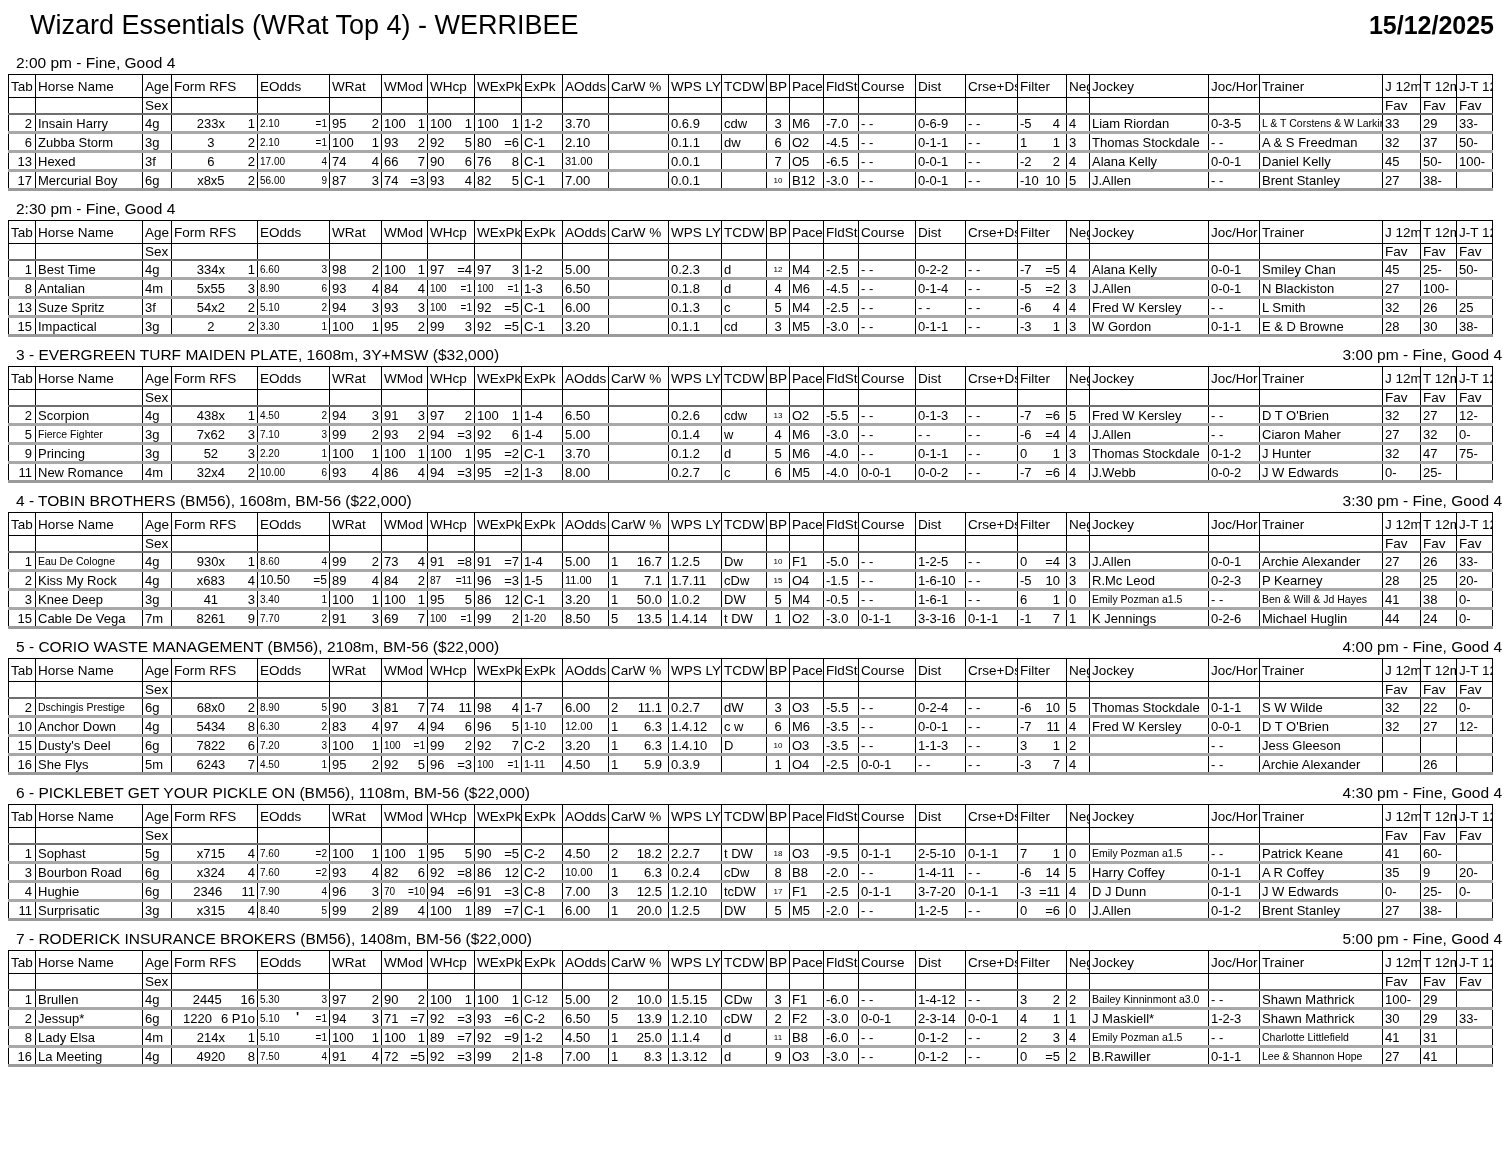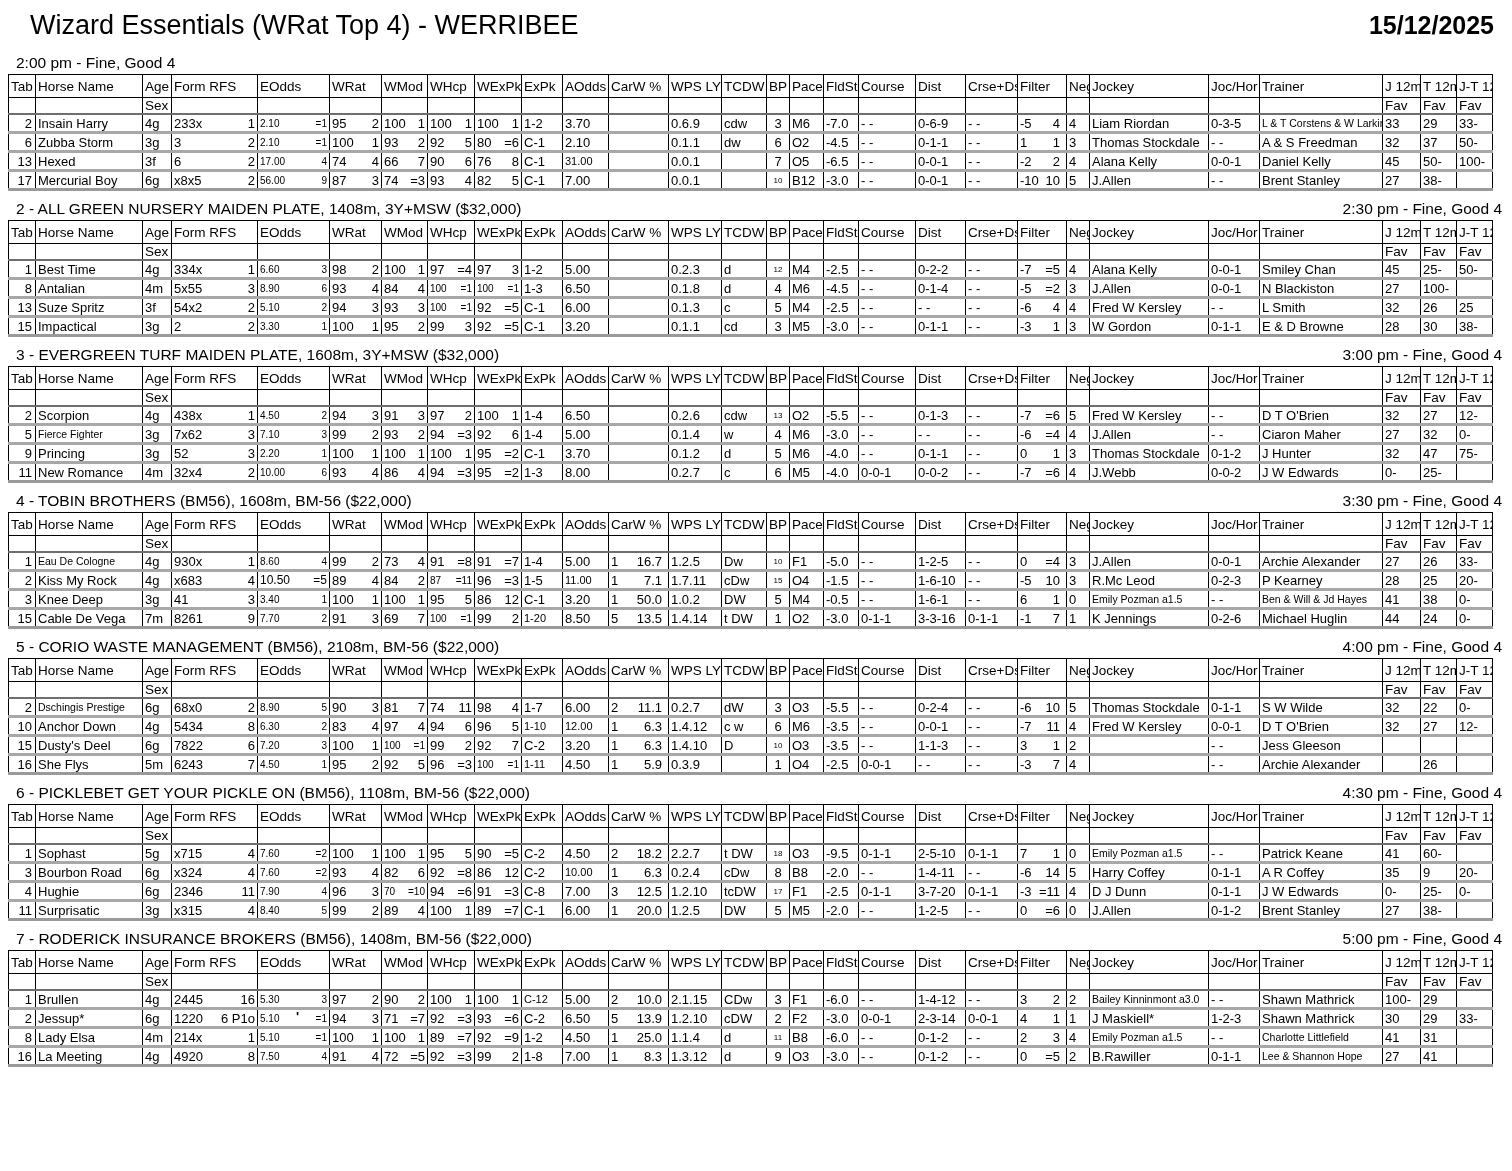--- a/index.html
+++ b/index.html
@@ -33,21 +33,21 @@
   
   .a-r{text-align:right;}
   .a-c{text-align:center;}
   .pr4{padding-right:4px;}
   .pr8{padding-right:8px;}
   td.c-tab{text-align:right;padding-right:3px;}
   td.c-bp{text-align:center;}
   
   .pair{display:flex;justify-content:space-between;align-items:baseline;}
   .pair .v{text-align:left;}
-  .pair .vc{flex:1;}
+  .pair .vc{flex:1;text-align:center;}
   .pair .r{text-align:right;}
   .tight{font-size:10px;}
   .sm{font-size:10.5px;}
   .f12{font-size:12px;}
   .f11{font-size:11px;}
   .f8{font-size:8px;}
   .stray{position:absolute;left:296px;top:1009px;font-size:13px;font-weight:bold;}
 </style>
 </head>
 <body>
@@ -434,21 +434,20 @@
             <td class="c-trainer">Brent Stanley</td>
             <td class="c-j12m">27</td>
             <td class="c-t12m">38-</td>
             <td class="c-jt12m"></td>
           </tr>
         </tbody>
       </table>
     </div>
     <div class="race">
       <div class="race-head">
-        <span class="race-title">2 - ALL GREEN NURSERY MAIDEN PLATE, 1408m, 3Y+MSW ($32,000)</span>
         <span class="race-time">2:30 pm - Fine, Good 4</span>
       </div>
       <table class="grid">
         <colgroup>
           <col style="width: 27px;">
           <col style="width: 107px;">
           <col style="width: 29px;">
           <col style="width: 86px;">
           <col style="width: 72px;">
           <col style="width: 52px;">
@@ -2489,21 +2488,21 @@
               </span>
             </td>
             <td class="c-expk f11">C-12</td>
             <td class="c-aodds">5.00</td>
             <td class="c-carw">
               <span class="pair">
                 <span class="v">2</span>
                 <span class="r pr4">10.0</span>
               </span>
             </td>
-            <td class="c-wpsly a-r pr4">2.1.15</td>
+            <td class="c-wpsly a-r pr4">1.5.15</td>
             <td class="c-tcdw a-r pr4">CDw</td>
             <td class="c-bp">3</td>
             <td class="c-pace a-r pr4">F1</td>
             <td class="c-fldstr a-r pr4">-6.0</td>
             <td class="c-course a-c">- -</td>
             <td class="c-dist a-r pr8">1-4-12</td>
             <td class="c-crsedst a-c">- -</td>
             <td class="c-filter">
               <span class="pair">
                 <span class="v">3</span>

